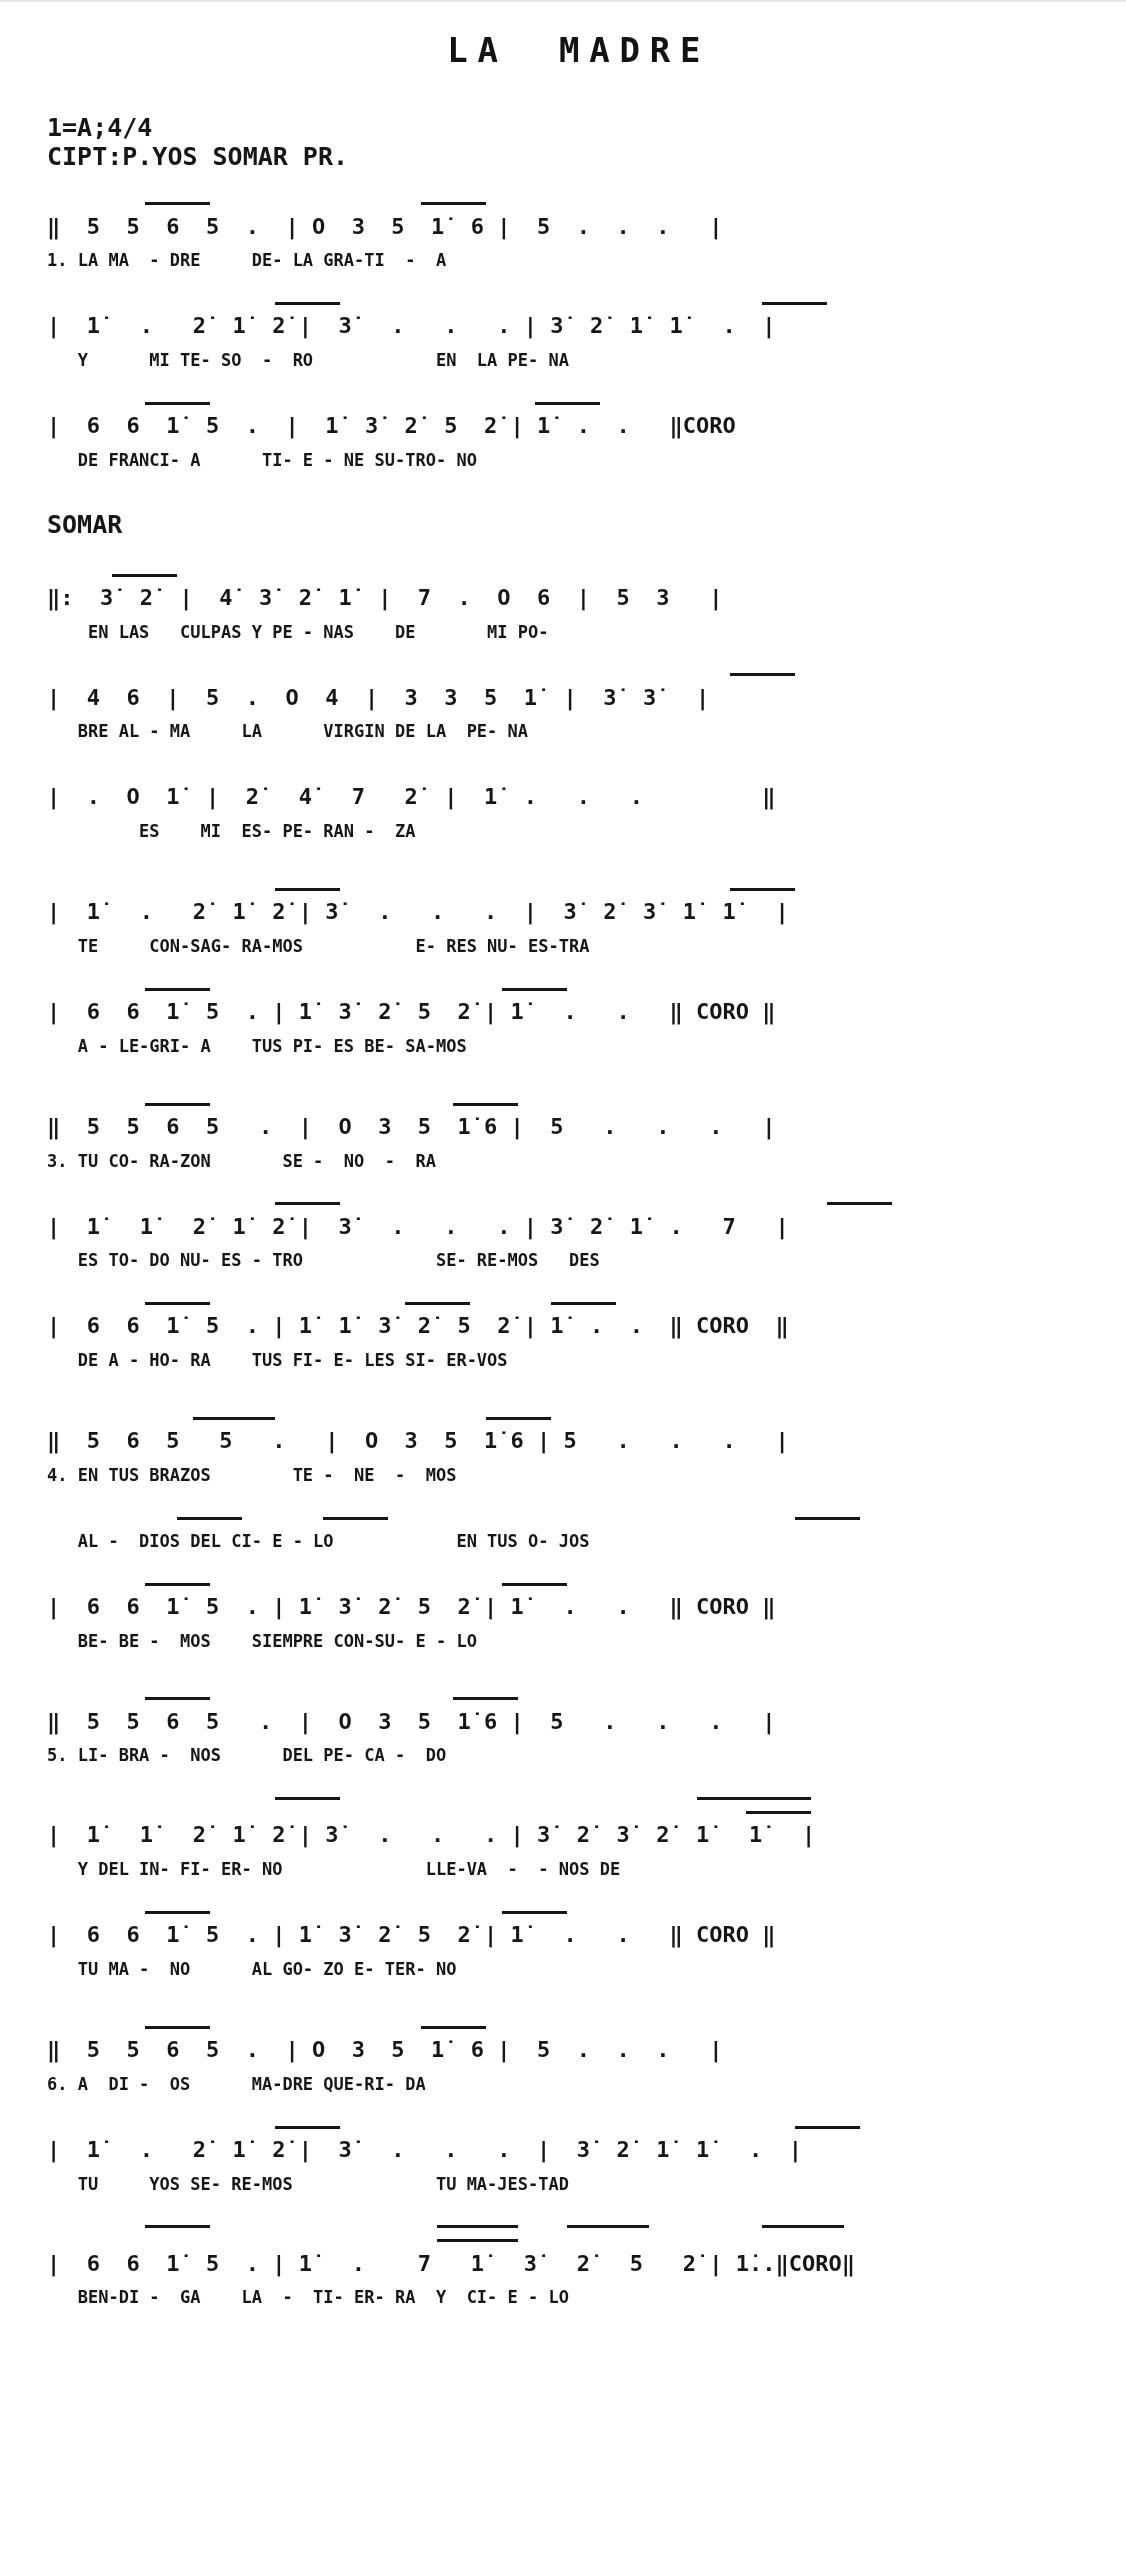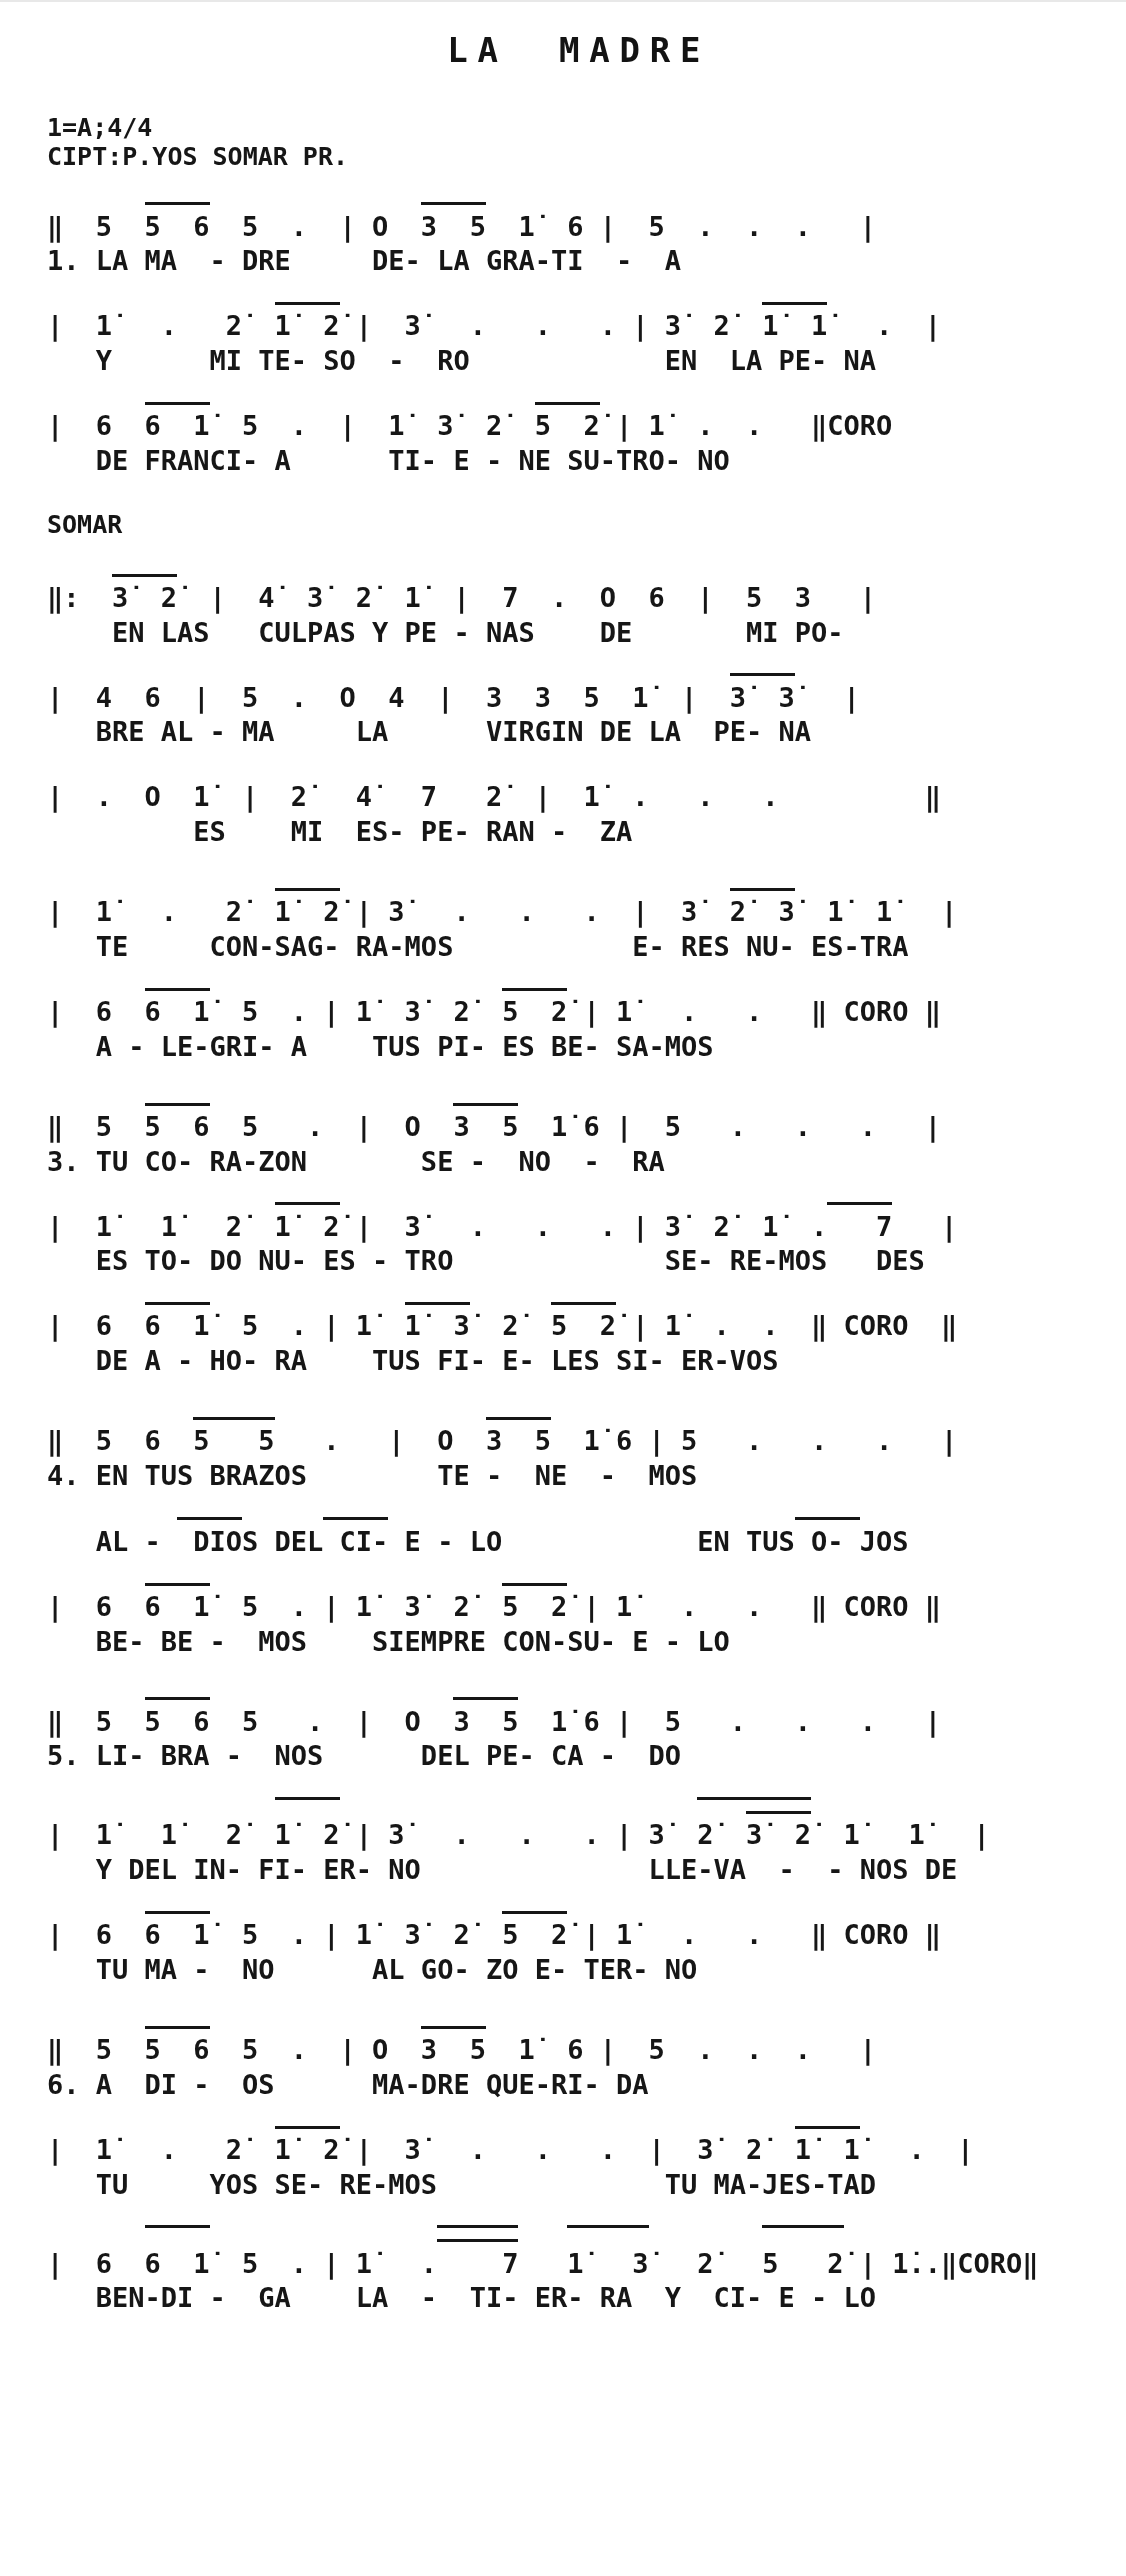--- a/index.html
+++ b/index.html
@@ -47,26 +47,26 @@
     height:14px;
     line-height:14px;
     font-size:27px;
   }
   .row.beam .bm {
     display:inline-block;
     height:9.8px;
     border-bottom:3.3px solid #161616;
   }
   .row.notes {
-    font-size:27px;
+    font-size:22px;
     line-height:34px;
     font-weight:bold;
   }
   .row.lyrics {
-    font-size:27px;
+    font-size:17px;
     line-height:33px;
     font-weight:bold;
     margin-top:0.8px;
   }
 </style>
 </head>
 <body>
 
 <div class="page">
   <div class="title">LA MADRE</div>

